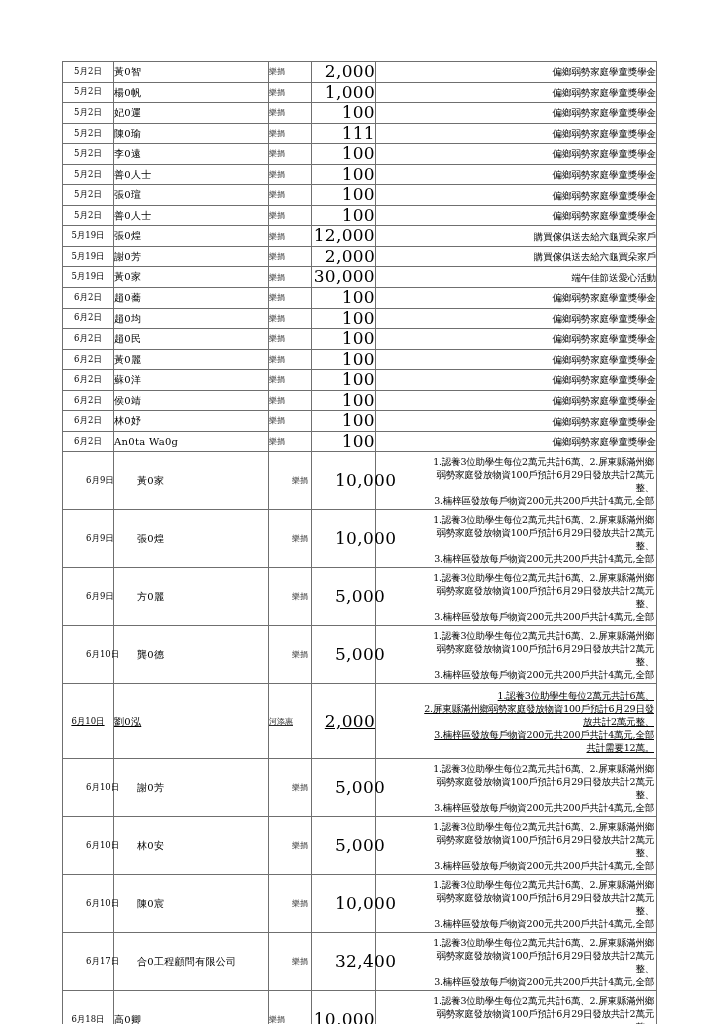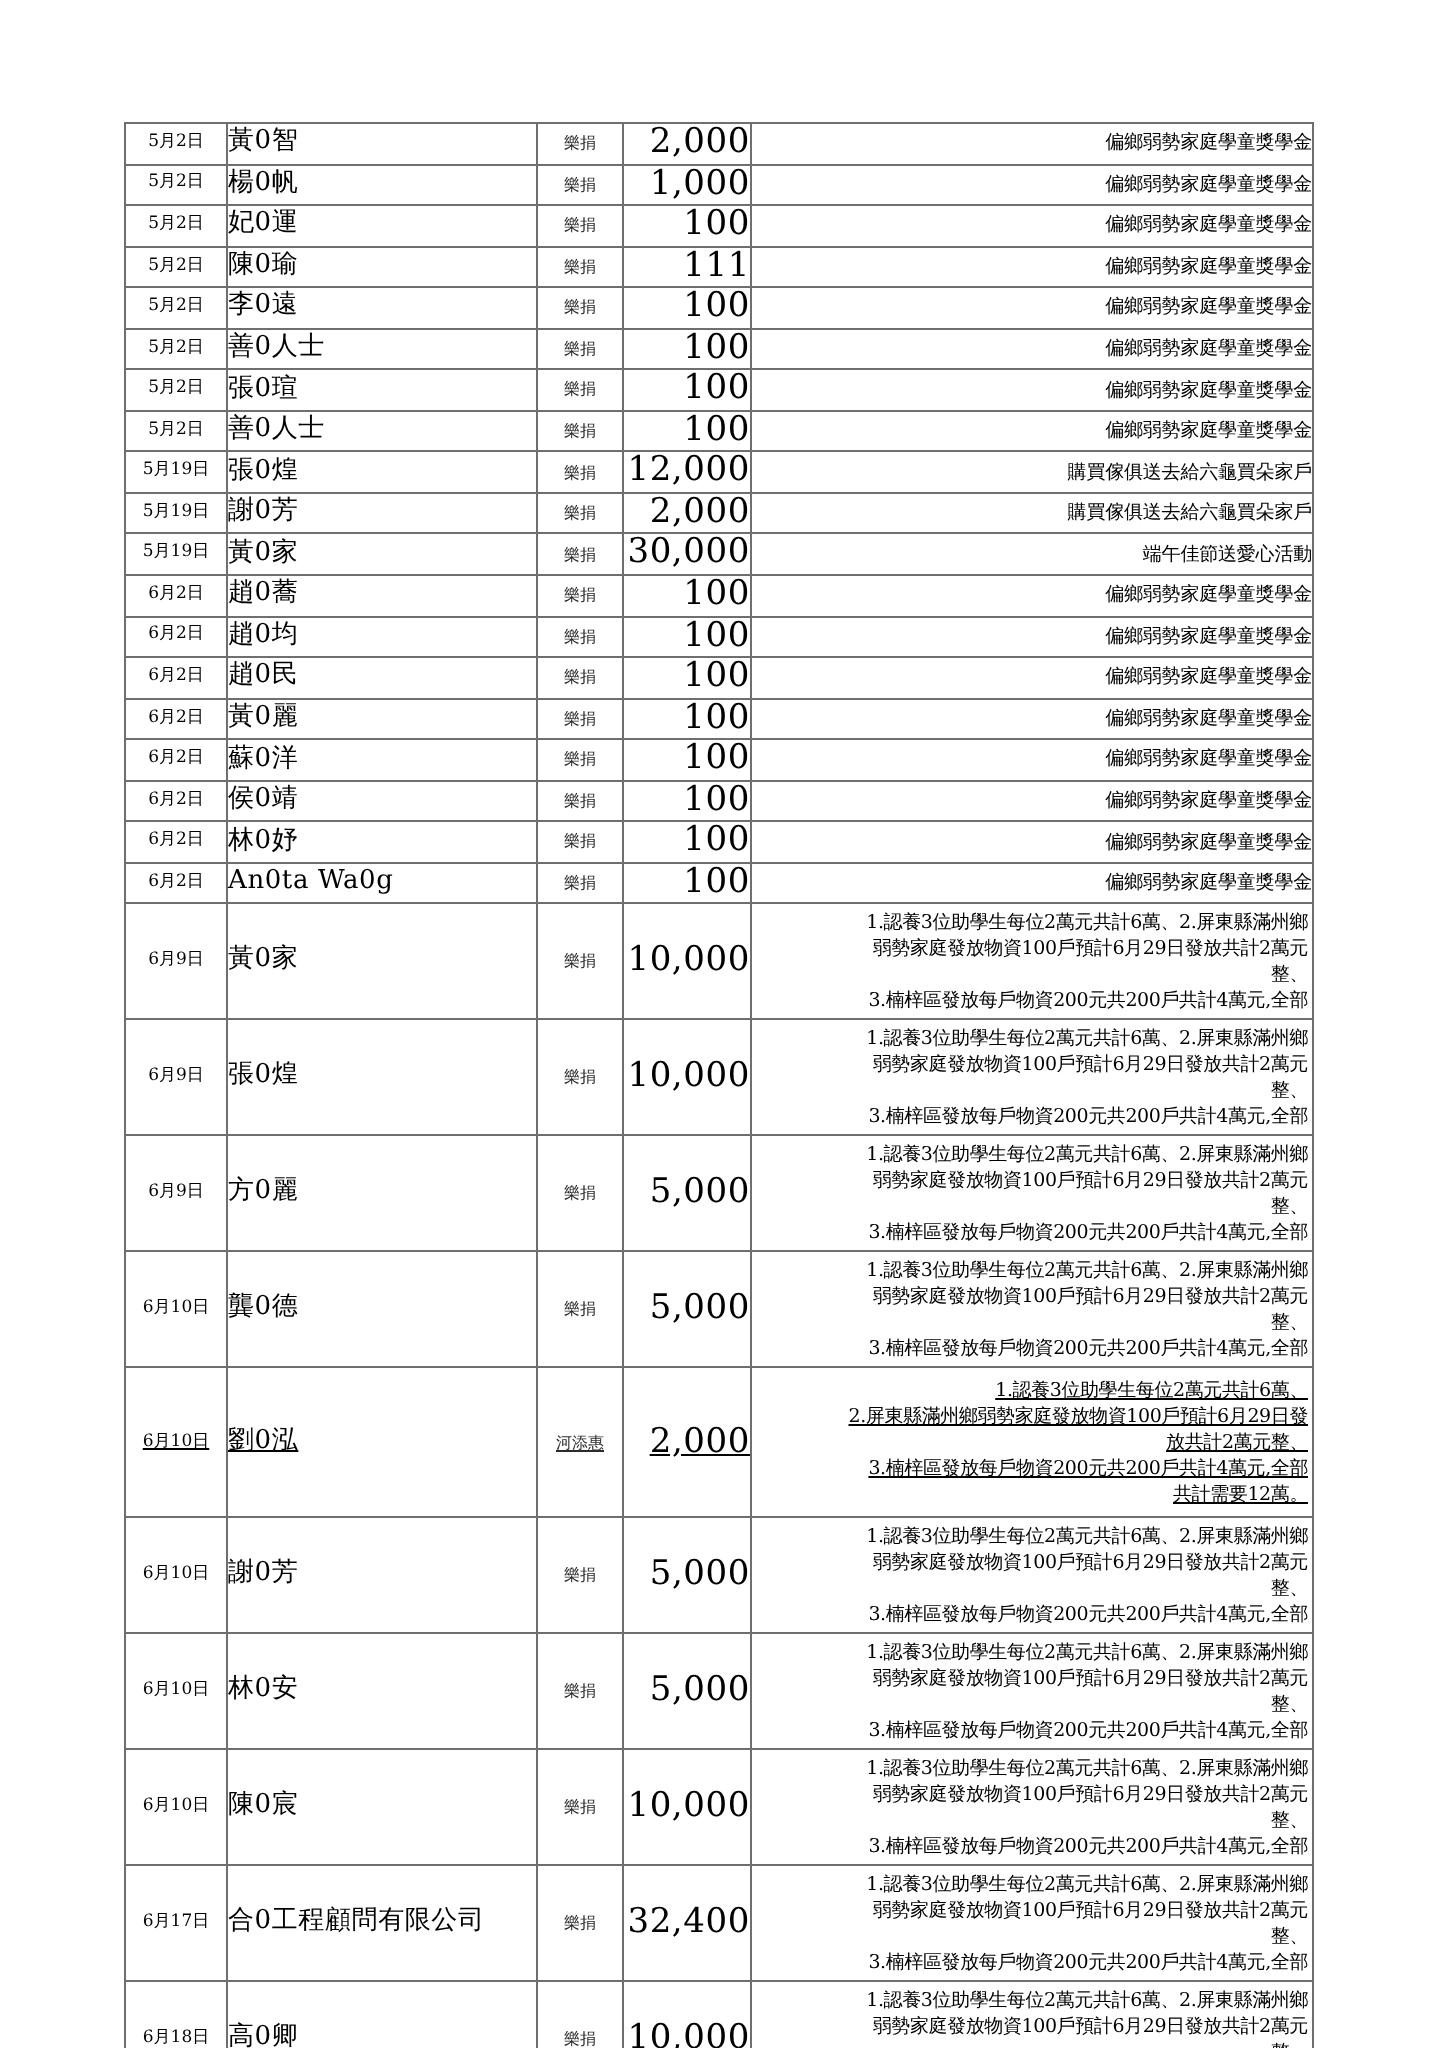--- a/index.html
+++ b/index.html
@@ -48,28 +48,28 @@
   .cell-date {
     text-align: center;
     font-size: 8.5px;
     line-height: 1.15;
     letter-spacing: 0px;
     padding: 1px 1px;
     white-space: nowrap;
   }
   .cell-name {
     text-align: left;
-    font-size: 13px;
+    font-size: 10px;
     line-height: 1.15;
     padding: 1px 0 1px 5px;
     white-space: nowrap;
     letter-spacing: 0.3px;
   }
   .cell-type {
-    text-align: center;
+    text-align: left;
     font-size: 8px;
     line-height: 1.15;
     padding: 1px 1px;
     white-space: nowrap;
     color: #2b2b2b;
   }
   .cell-amt {
     text-align: right;
     font-size: 17px;
     line-height: 1.15;
@@ -93,21 +93,21 @@
     line-height: 1.38;
     letter-spacing: -0.2px;
     font-size: 9.5px;
   }
   .cell-desc.multi .dline {
     display: block;
     white-space: nowrap;
     overflow: hidden;
   }
   tr.r-short td { height: 13px; }
-  tr.r-tall td  { height: 55px; }
+  tr.r-tall td  { height: 55px; padding-left: 23px; }
   tr.r-tall-lg td { height: 72px; text-decoration: underline; }
   tr.r-clip td { height: 55px; }
 </style>
 </head>
 <body>
 
 <div class="page">
   <div class="ledger-wrap">
     <table class="ledger">
       <colgroup>

